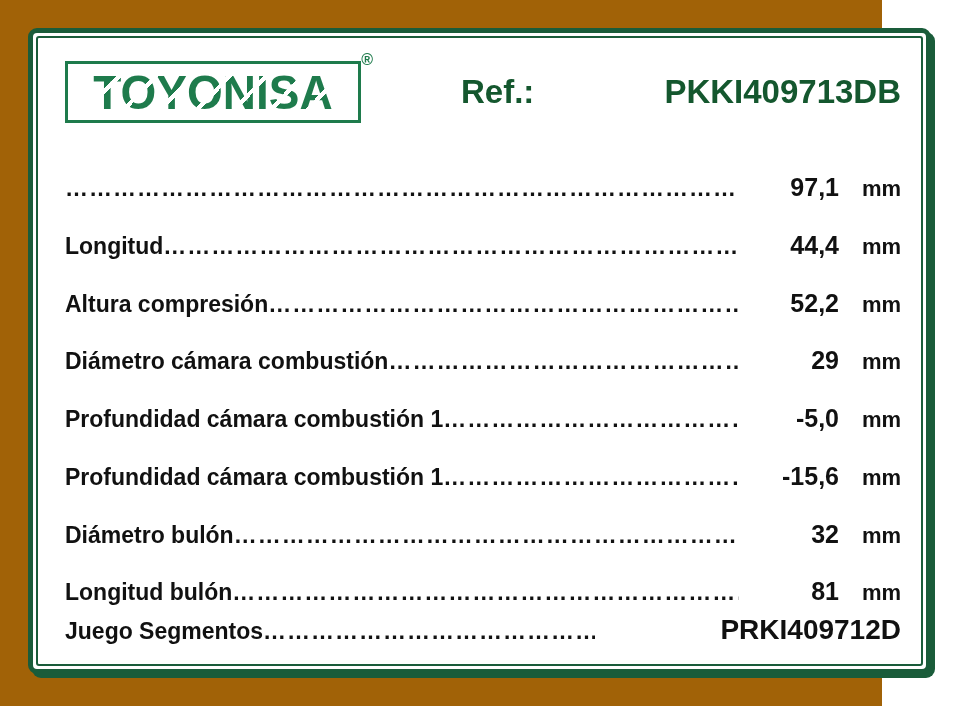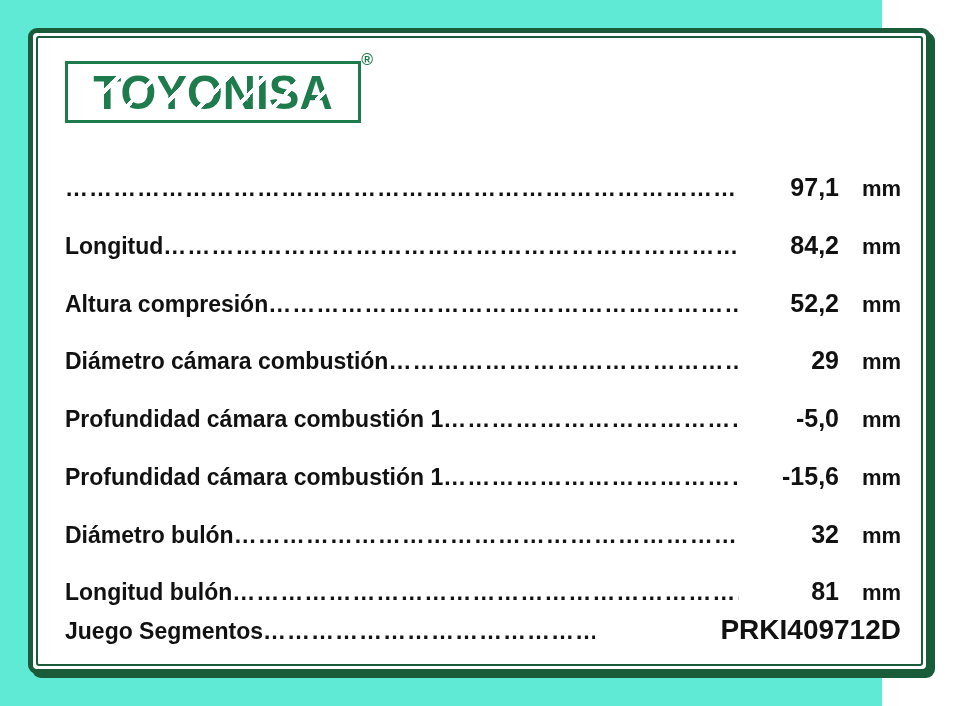--- a/index.html
+++ b/index.html
@@ -9,21 +9,21 @@
     --text-color:#111111;
   }
   *{box-sizing:border-box;}
   html,body{margin:0;padding:0;}
   body{
     width:963px;height:706px;background:#ffffff;
     font-family:"Liberation Sans", sans-serif;
     font-weight:bold;color:var(--text-color);
     overflow:hidden;
   }
-  .stage{position:relative;width:882px;height:706px;background:#5eead4;}
+  .stage{position:relative;width:882px;height:706px;background:#a16207;}
   .card{
     position:absolute;left:28px;top:28px;width:903px;height:646px;
     border:5px solid var(--frame-green);border-radius:9px;
     box-shadow:4px 4px 0 var(--frame-green);
     background:#ffffff;
   }
   .card-inner{
     position:absolute;inset:3px;
     border:2px solid var(--frame-green);border-radius:3px;
     padding:10px 20px 8px 27px;
@@ -88,34 +88,38 @@
 
 <div class="stage">
   <div class="card">
     <div class="card-inner">
 
       <header class="sheet-header">
         <div class="logo-box">
           <span class="logo-text">TOYONISA</span>
           <span class="reg-mark">®</span>
         </div>
+        <div class="ref-row">
+          <span class="ref-label">Ref.:</span>
+          <span class="ref-value">PKKI409713DB</span>
+        </div>
       </header>
 
       <main class="rows" id="rows">
 
   <div class="spec-row">
     <span class="leader">……………………………………………………………………………………………………………………………………</span>
     <span class="val">97,1</span>
     <span class="unit">mm</span>
   </div>
 
   <div class="spec-row">
     <span class="lbl">Longitud</span>
     <span class="leader">……………………………………………………………………………………………………………………………………</span>
-    <span class="val">84,2</span>
+    <span class="val">44,4</span>
     <span class="unit">mm</span>
   </div>
 
   <div class="spec-row">
     <span class="lbl">Altura compresión</span>
     <span class="leader">……………………………………………………………………………………………………………………………………</span>
     <span class="val">52,2</span>
     <span class="unit">mm</span>
   </div>
 

